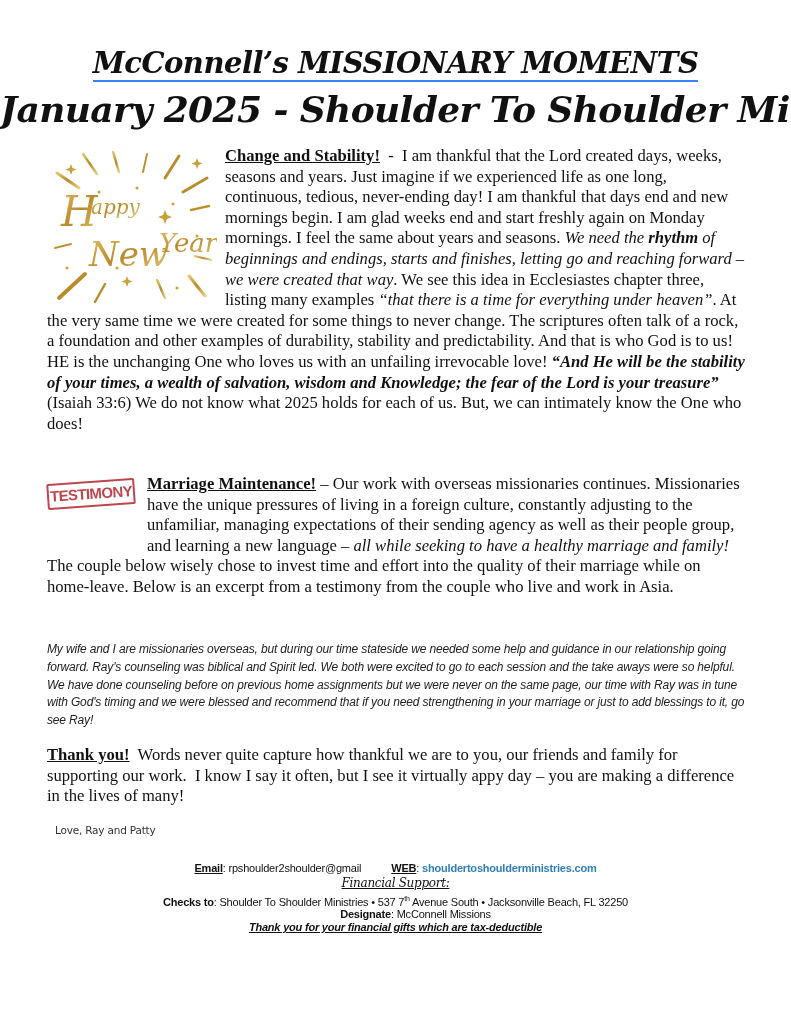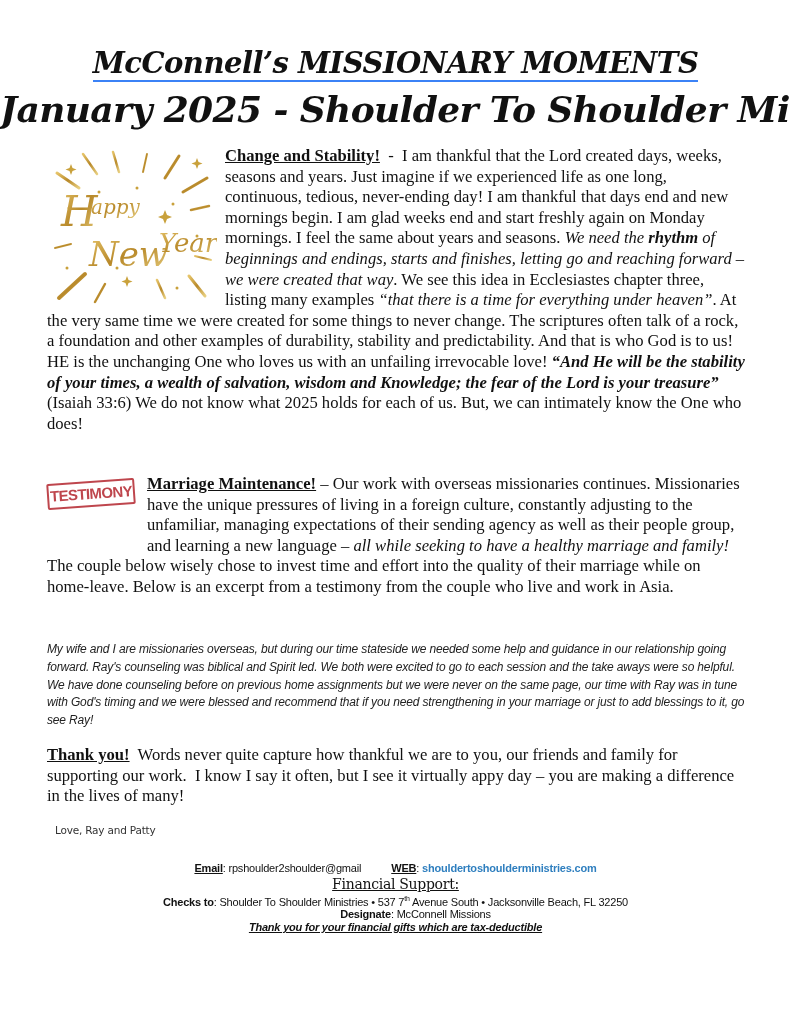--- a/index.html
+++ b/index.html
@@ -137,21 +137,22 @@
       color: #111;
       letter-spacing: -0.2px;
     }
     .footer-contact { top: 862px; }
     .footer-contact .lbl { text-decoration: underline; font-weight: bold; }
     .footer-contact .gap { display: inline-block; width: 30px; }
     .footer-contact .web-link { color: #2f7fbf; font-weight: bold; margin-top: 36px; }
     .footer-fin {
       top: 876px;
       font-family: "DejaVu Serif", serif;
-      font-size: 14px;
+      font-style: italic;
+      font-size: 12px;
       text-decoration: underline;
       letter-spacing: -0.3px;
     }
     .footer-checks { top: 895px; }
     .footer-checks .lbl { font-weight: bold; text-align: center; }
     .footer-designate { top: 908px; padding-left: 20px; }
     .footer-designate .lbl { font-weight: bold; }
     .footer-thanks {
       top: 921px;
       font-weight: bold;

